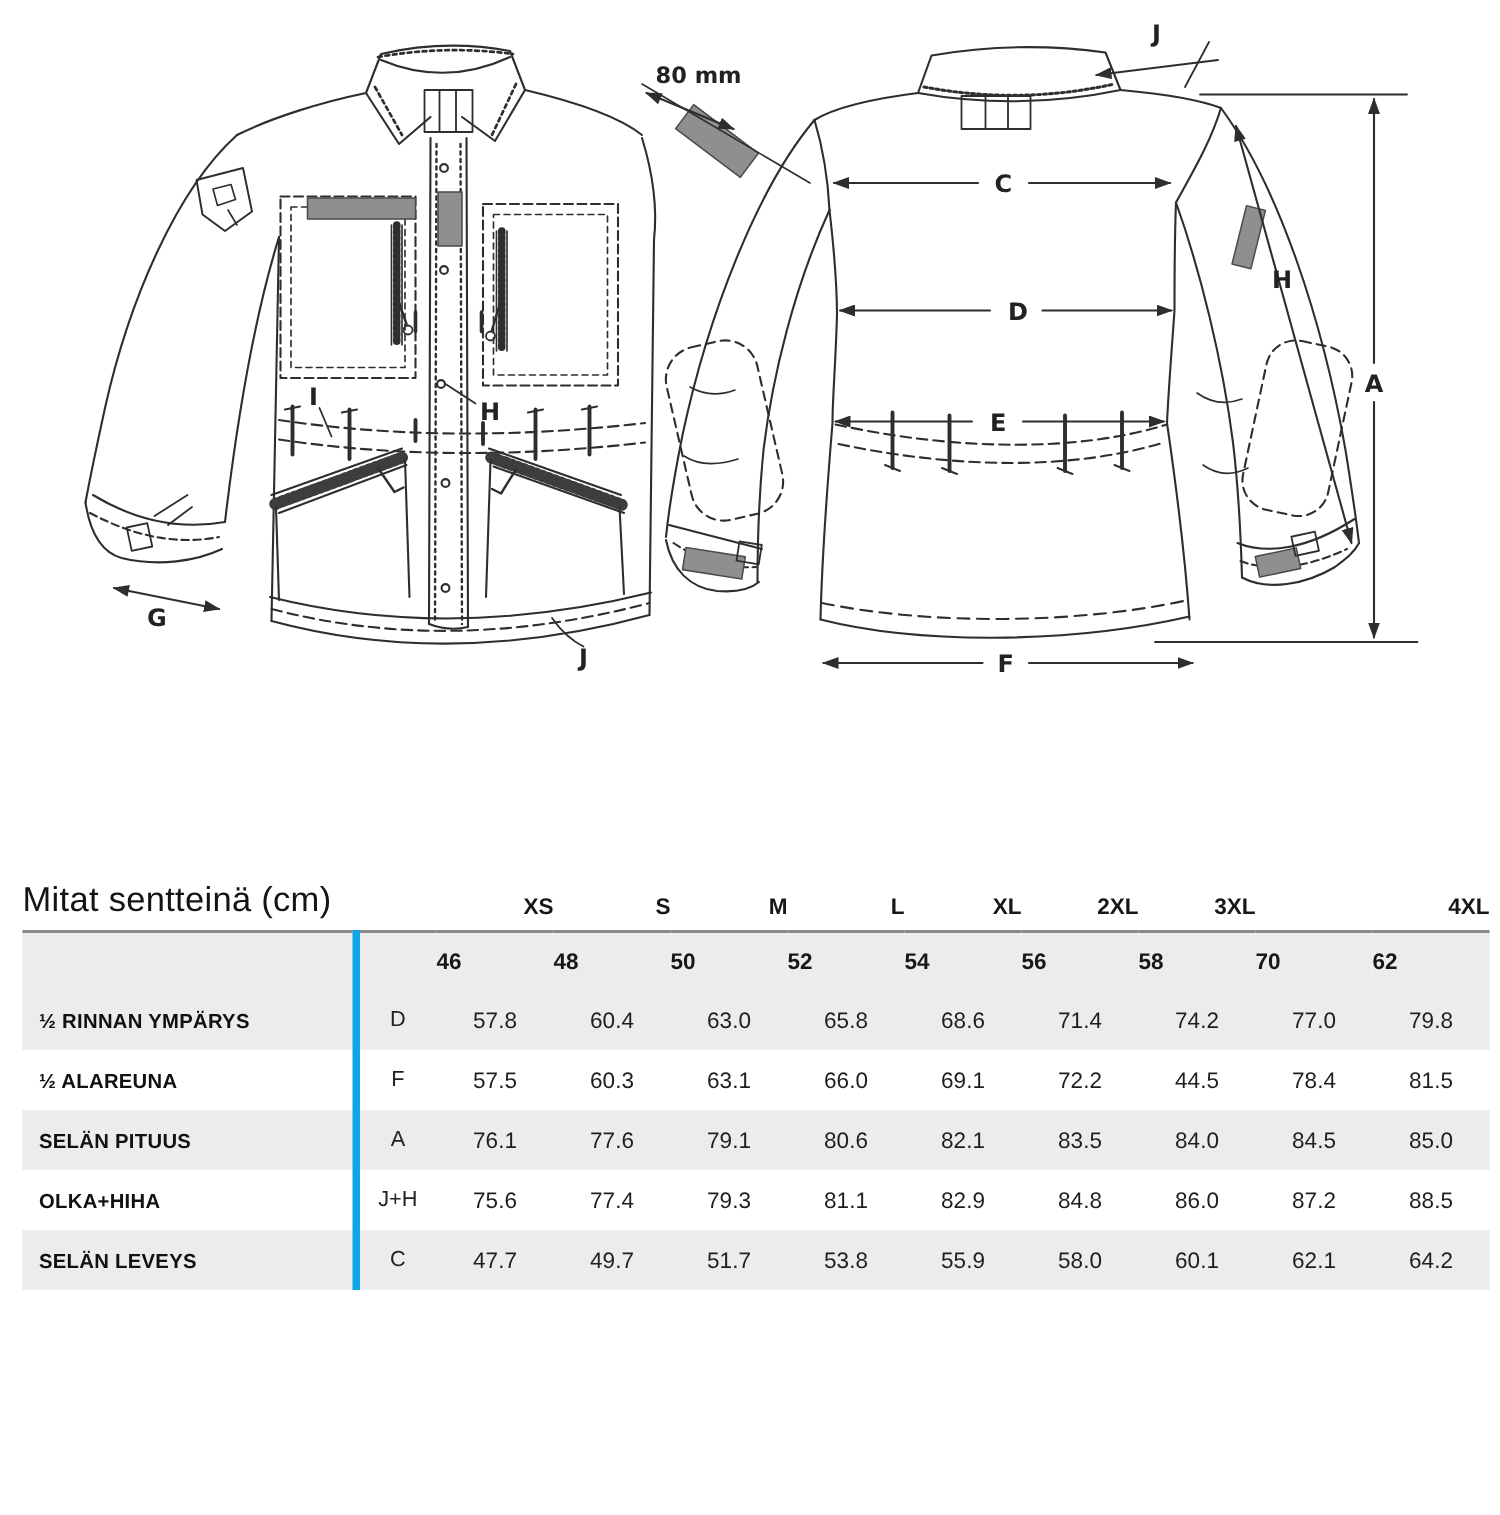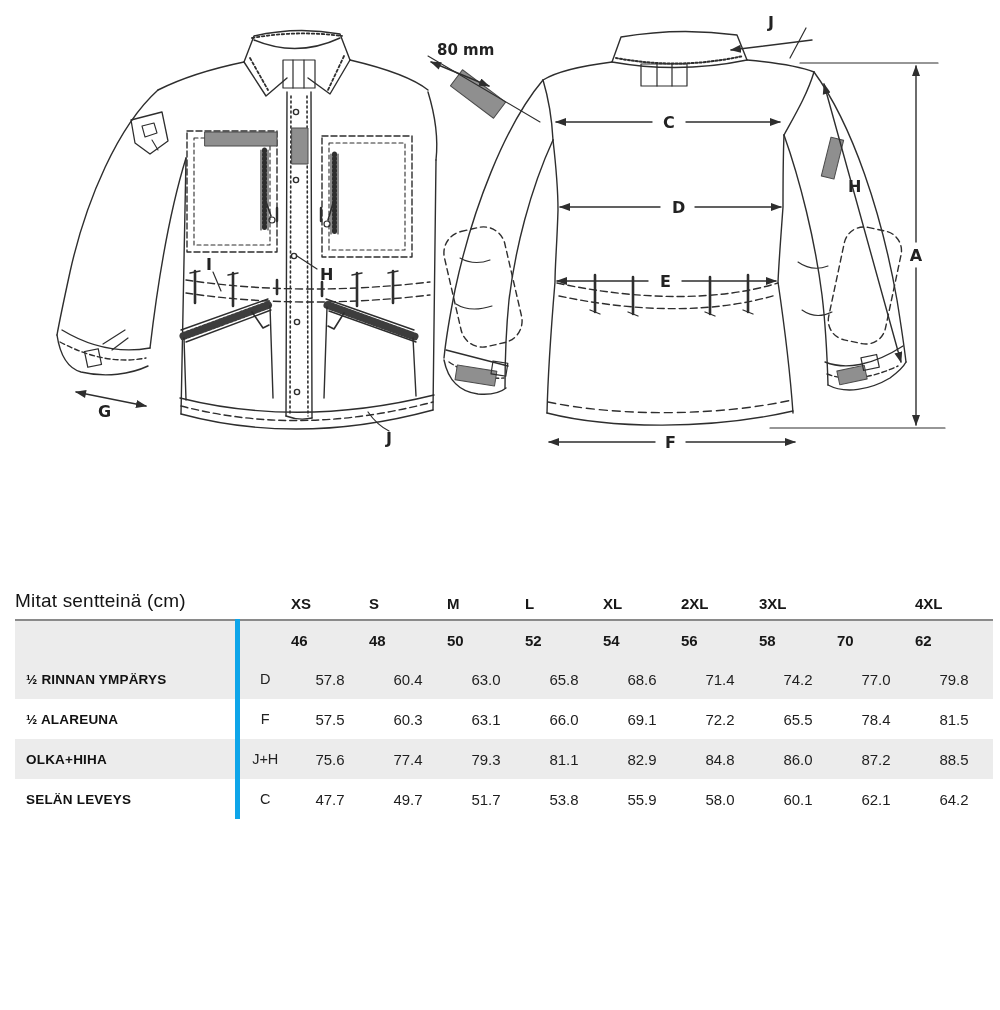--- a/index.html
+++ b/index.html
@@ -14,23 +14,23 @@
     border-collapse:collapse;table-layout:fixed;
   }
   table.size-table col.c-label{width:222px;}
   table.size-table col.c-letter{width:54px;}
   table.size-table col.c-val{width:78px;}
   table.size-table tr.r-title{height:34px;}
   table.size-table tr.r-title th{
     background:#fff;border-bottom:2px solid #8a8a8a;vertical-align:bottom;padding:0 0 7px 0;
   }
   table.size-table th.t-title{
-    text-align:left;font-weight:400;font-size:19px;color:#141414;padding-left:1px;letter-spacing:.2px;
-  }
-  table.size-table th.t-size{font-weight:700;font-size:15px;text-align:left;color:#171717;}
+    text-align:left;font-weight:400;font-size:23px;color:#141414;padding-left:1px;letter-spacing:.2px;
+  }
+  table.size-table th.t-size{font-weight:700;font-size:15px;text-align:right;color:#171717;}
   table.size-table tr.r-nums{height:39px;background:#ececec;}
   table.size-table tr.r-nums td{font-weight:700;font-size:15px;text-align:left;color:#171717;}
   table.size-table tr.r-data{height:40px;}
   table.size-table tr.r-data:nth-child(odd){background:#ececec;}
   table.size-table tr.r-data:nth-child(even){background:#ffffff;}
   table.size-table td{padding:0;vertical-align:middle;}
   td.d-label{
     font-weight:700;font-size:13.5px;padding-left:11px !important;color:#111;
     border-right:5px solid #0ea5e9;letter-spacing:.2px;white-space:nowrap;
   }
@@ -292,23 +292,36 @@
   </tr>
   <tr class="r-data">
     <td class="d-label">½ ALAREUNA</td>
     <td class="d-letter">F</td>
     <td class="d-val">57.5</td>
     <td class="d-val">60.3</td>
     <td class="d-val">63.1</td>
     <td class="d-val">66.0</td>
     <td class="d-val">69.1</td>
     <td class="d-val">72.2</td>
-    <td class="d-val">65.5</td>
+    <td class="d-val">44.5</td>
     <td class="d-val">78.4</td>
     <td class="d-val">81.5</td>
+  </tr>
+  <tr class="r-data">
+    <td class="d-label">SELÄN PITUUS</td>
+    <td class="d-letter">A</td>
+    <td class="d-val">76.1</td>
+    <td class="d-val">77.6</td>
+    <td class="d-val">79.1</td>
+    <td class="d-val">80.6</td>
+    <td class="d-val">82.1</td>
+    <td class="d-val">83.5</td>
+    <td class="d-val">84.0</td>
+    <td class="d-val">84.5</td>
+    <td class="d-val">85.0</td>
   </tr>
   <tr class="r-data">
     <td class="d-label">OLKA+HIHA</td>
     <td class="d-letter">J+H</td>
     <td class="d-val">75.6</td>
     <td class="d-val">77.4</td>
     <td class="d-val">79.3</td>
     <td class="d-val">81.1</td>
     <td class="d-val">82.9</td>
     <td class="d-val">84.8</td>

